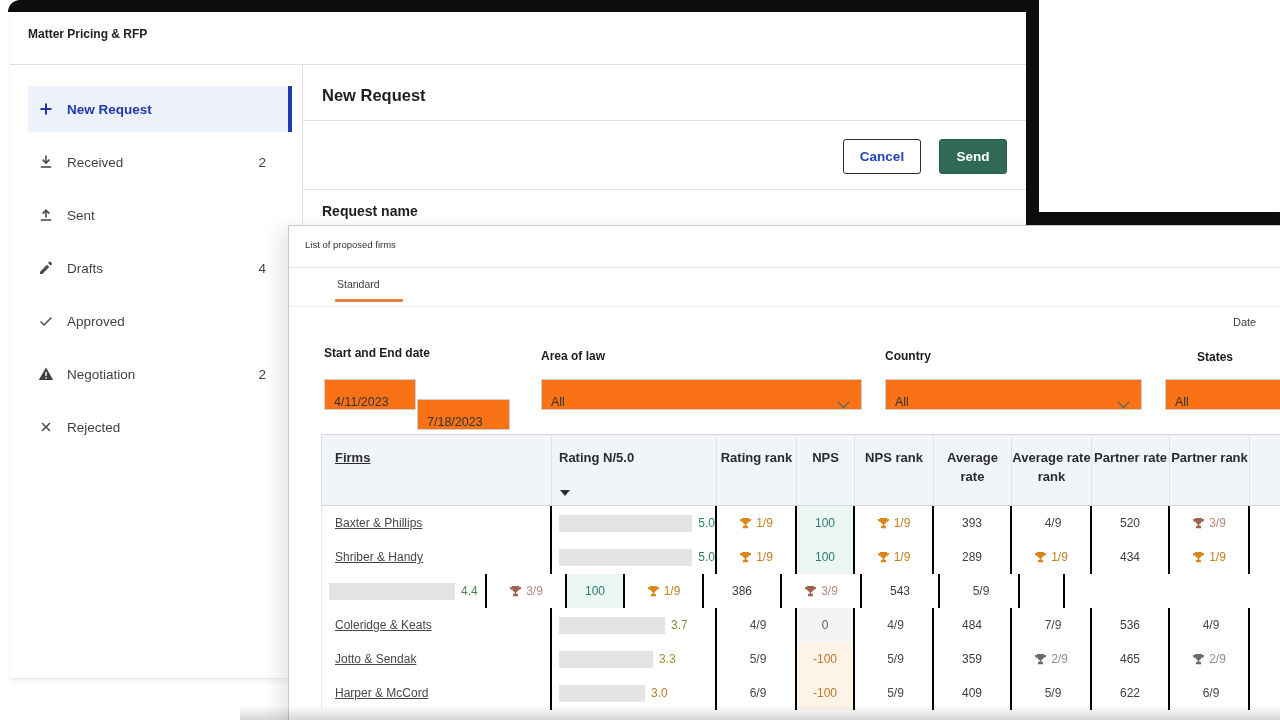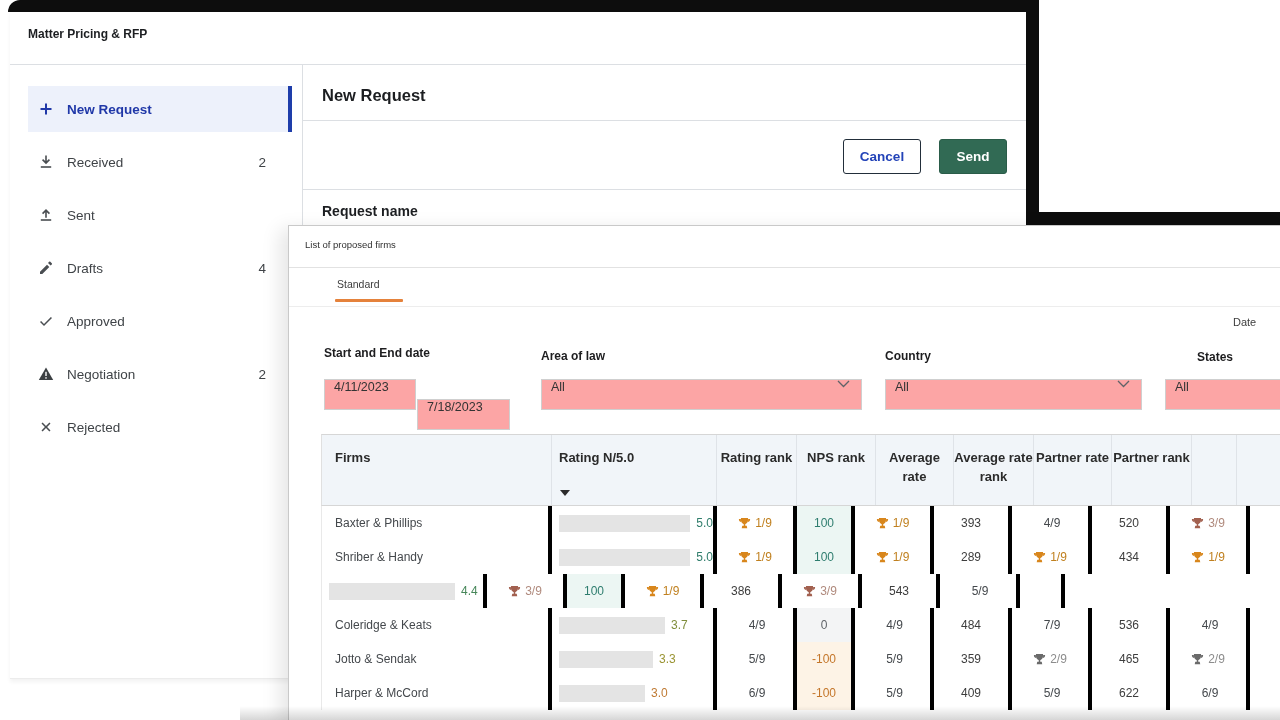--- a/index.html
+++ b/index.html
@@ -48,36 +48,36 @@
     border-left:1px solid #c9c9c9;border-top:1px solid #c9c9c9;
     box-shadow:-8px 4px 18px rgba(0,0,0,0.10);overflow:hidden;}
   #overlay-title{left:16px;top:13px;font-size:9.5px;color:#303030;}
   #overlay-divider1{left:0;top:41px;width:992px;border-top:1px solid #e2e2e2;}
   #tab-standard{left:48px;top:52px;font-size:10.5px;color:#3d3d3d;cursor:pointer;}
   #tab-underline{left:46px;top:73px;width:68px;height:3px;background:#e5823b;border-radius:1px;}
   #overlay-divider2{left:0;top:80px;width:992px;border-top:1px solid #ededed;}
   #date-label{left:944px;top:90px;font-size:11px;color:#3d3d3d;}
 
   .filter-label{font-size:12px;font-weight:bold;color:#1d1d1f;}
-  .filter-box{height:31px;box-sizing:border-box;border:1px solid #cfcfcf;background:#fca5a5;
-    display:flex;align-items:flex-start;font-size:12.5px;color:#333;}
+  .filter-box{height:31px;box-sizing:border-box;border:1px solid #cfcfcf;background:#f97316;
+    display:flex;align-items:flex-end;font-size:12.5px;color:#333;}
   .filter-box .val{padding-left:9px;}
   .filter-box .chev{margin-left:auto;padding-right:11px;display:inline-flex;}
 
   
   #firms-table{left:32px;top:208px;width:980px;}
   .thead{display:flex;background:#f1f5f9;border-top:1px solid #d6d6d6;border-bottom:1px solid #d6d6d6;
     border-left:1px solid #e0e0e0;height:72px;box-sizing:border-box;}
   .th{box-sizing:border-box;border-right:1px solid #dfe3e8;padding-top:13px;
     font-size:13px;font-weight:bold;color:#2b2b2b;text-align:center;line-height:19px;position:relative;cursor:pointer;}
   .th.left{text-align:left;}
   .trow{display:flex;height:34px;border-left:1px solid #e9e9e9;cursor:pointer;}
-  .td{box-sizing:border-box;border-right:4px solid #000000;display:flex;align-items:center;justify-content:center;
+  .td{box-sizing:border-box;border-right:2px solid #000000;display:flex;align-items:center;justify-content:center;
     font-size:12px;color:#3d3d3d;}
-  .col-firm{width:230px;}  .col-rating{width:165px;} .col-rrank{width:80px;}
+  .col-firm{width:230px;text-decoration:underline;}  .col-rating{width:165px;} .col-rrank{width:80px;}
   .col-nps{width:58px;}    .col-nrank{width:79px;}   .col-arate{width:78px;}
   .col-arrank{width:80px;} .col-prate{width:78px;}   .col-prank{width:80px;} .col-extra{width:45px;}
   .td.col-firm{justify-content:flex-start;padding-left:13px;color:#44484c;}
   .td.col-rating{justify-content:flex-start;padding-left:7px;}
   .rating-bar{height:17px;background:#e4e4e4;}
   .rating-num{margin-left:6px;font-size:12px;}
   .rank-txt{margin-left:4px;}
   .sort-caret{position:absolute;left:8px;bottom:9px;width:0;height:0;
     border-left:5px solid transparent;border-right:5px solid transparent;border-top:6px solid #2b2b2b;}
   #bottom-fade{left:240px;top:706px;width:1040px;height:14px;z-index:4;
@@ -215,20 +215,21 @@
   </div>
 
   <div class="abs" id="firms-table">
     <div class="thead">
       <div class="th left col-firm" style="padding-left:13px;">Firms</div>
       <div class="th left col-rating" style="padding-left:7px;">
         <span>Rating N/5.0</span>
         <span class="sort-caret"></span>
       </div>
       <div class="th col-rrank">Rating rank</div>
+      <div class="th col-nps">NPS</div>
       <div class="th col-nrank">NPS rank</div>
       <div class="th col-arate">Average rate</div>
       <div class="th col-arrank">Average rate rank</div>
       <div class="th col-prate">Partner rate</div>
       <div class="th col-prank">Partner rank</div>
       <div class="th col-extra"></div>
     </div>
     <div id="table-body">
         <div class="trow">
           <div class="td col-firm">Baxter &amp; Phillips</div>

